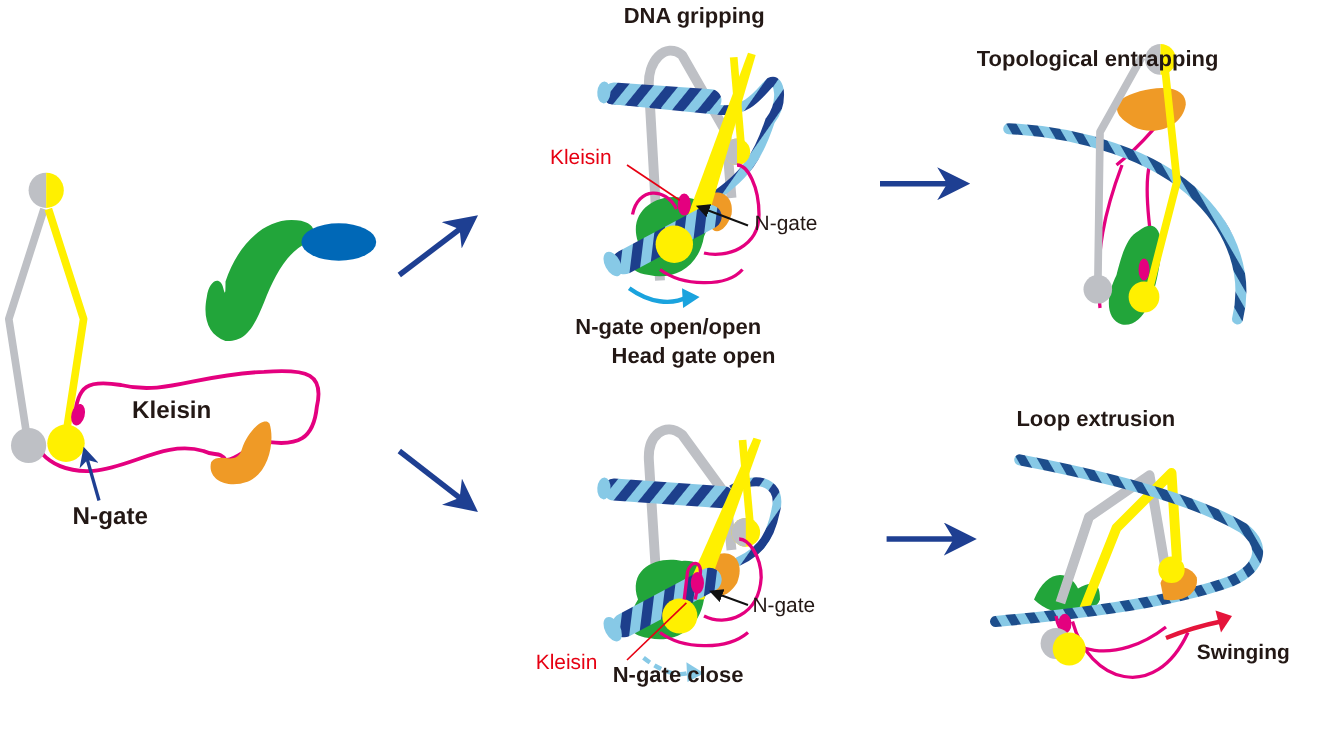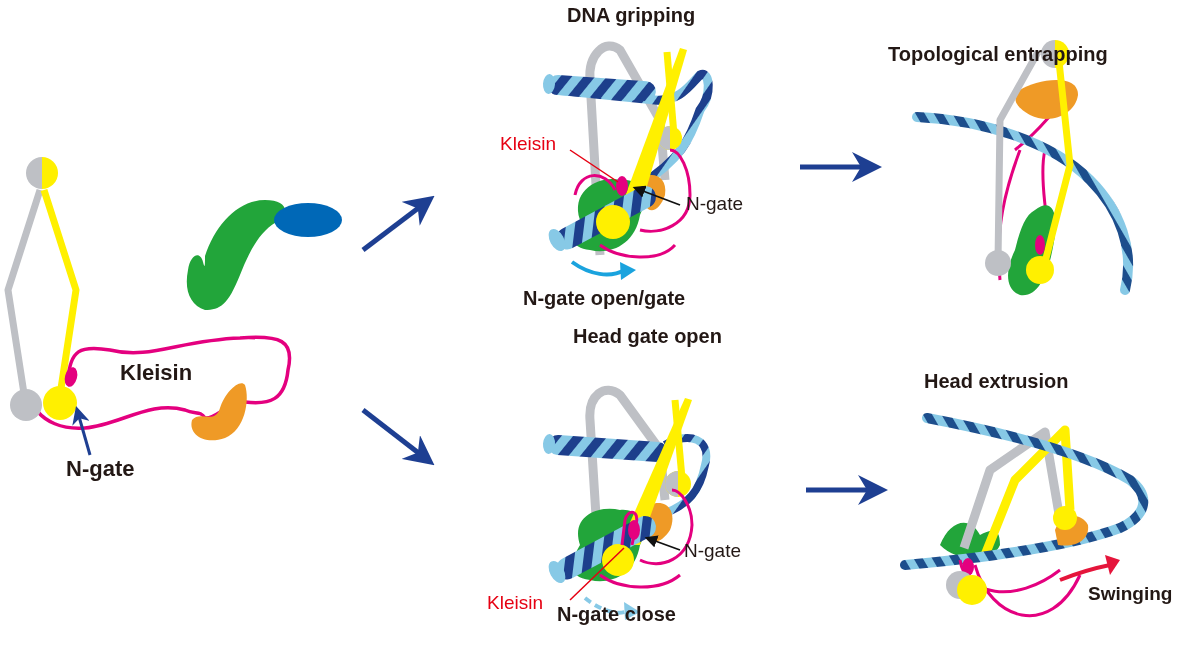--- a/index.html
+++ b/index.html
@@ -137,23 +137,23 @@
     <path d="M1105,555 L1120,560 L1110,575 Z" fill="#e5153b"></path>
   </g>
 </svg>
 
 <div class="lbl big" style="left:120px; top:360px;">Kleisin</div>
 <div class="lbl big" style="left:66px; top:456px;">N-gate</div>
 
 <div class="lbl title" style="left:567px; top:4px;">DNA gripping</div>
 <div class="lbl plain red" style="left:500px; top:133px;">Kleisin</div>
 <div class="lbl plain" style="left:686px; top:193px;">N-gate</div>
-<div class="lbl cap" style="left:523px; top:287px;">N-gate open/gate</div>
-<div class="lbl cap" style="left:573px; top:313px;margin-top:12px;">Head gate open</div>
+<div class="lbl cap" style="left:523px; top:287px;">N-gate open/open</div>
+<div class="lbl cap" style="left:556px; top:313px;">Head gate open</div>
 
 <div class="lbl plain" style="left:684px; top:540px;">N-gate</div>
 <div class="lbl plain red" style="left:487px; top:592px;">Kleisin</div>
 <div class="lbl cap" style="left:557px; top:603px;">N-gate close</div>
 
 <div class="lbl title" style="left:888px; top:4px;margin-top:39px;">Topological entrapping</div>
 
-<div class="lbl title" style="left:924px; top:370px;">Head extrusion</div>
+<div class="lbl title" style="left:924px; top:370px;">Loop extrusion</div>
 <div class="lbl plain" style="left:1088px; top:583px;font-weight:bold;">Swinging</div>
 
 </body></html>

